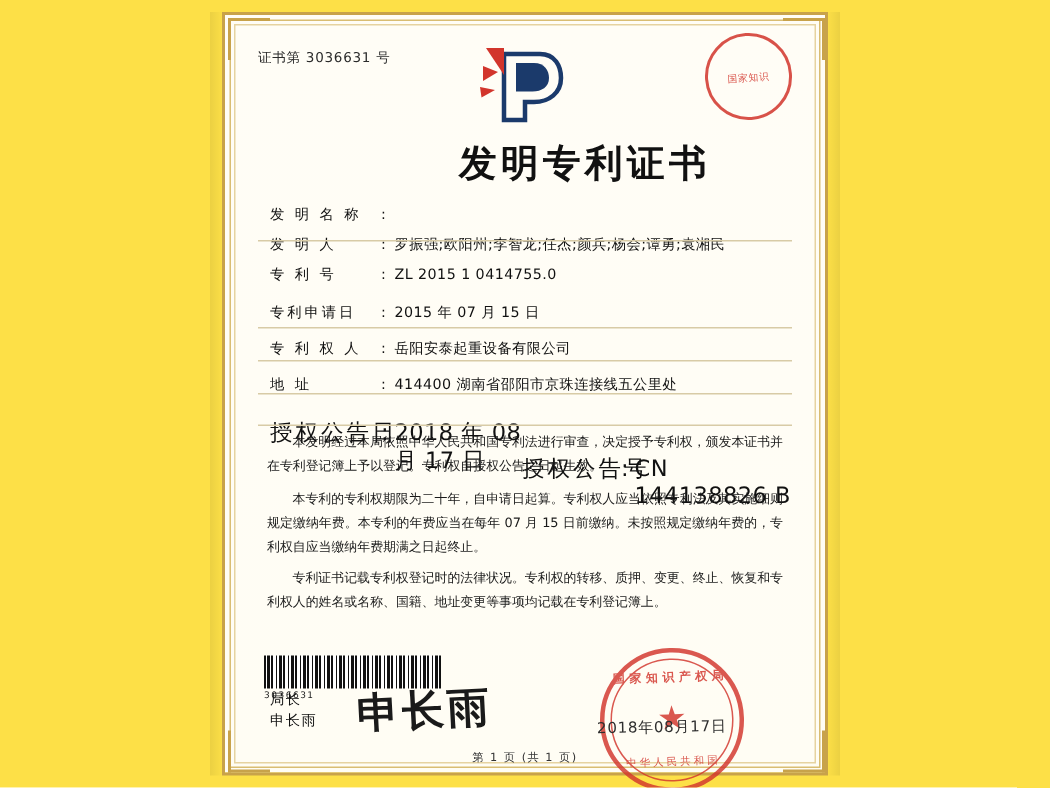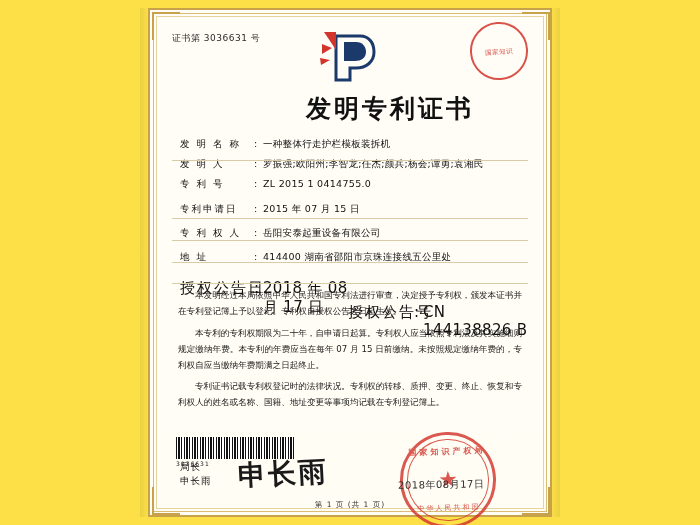--- a/index.html
+++ b/index.html
@@ -354,21 +354,20 @@
 
   <div class="title-wrap">
     <div class="title" style="position:static;">发明专利证书</div>
   </div>
 
   <div class="fields">
 
     <div class="field-row">
       <div class="field-label">发 明 名 称</div>
       <div class="field-colon">:</div>
-      <div class="field-value">一种整体行走护栏模板装拆机</div>
     </div>
 
     <div class="field-row">
       <div class="field-label">发 明 人</div>
       <div class="field-colon">:</div>
       <div class="field-value">罗振强;欧阳州;李智龙;任杰;颜兵;杨会;谭勇;袁湘民</div>
     </div>
 
     <div class="field-row">
       <div class="field-label">专 利 号</div>

